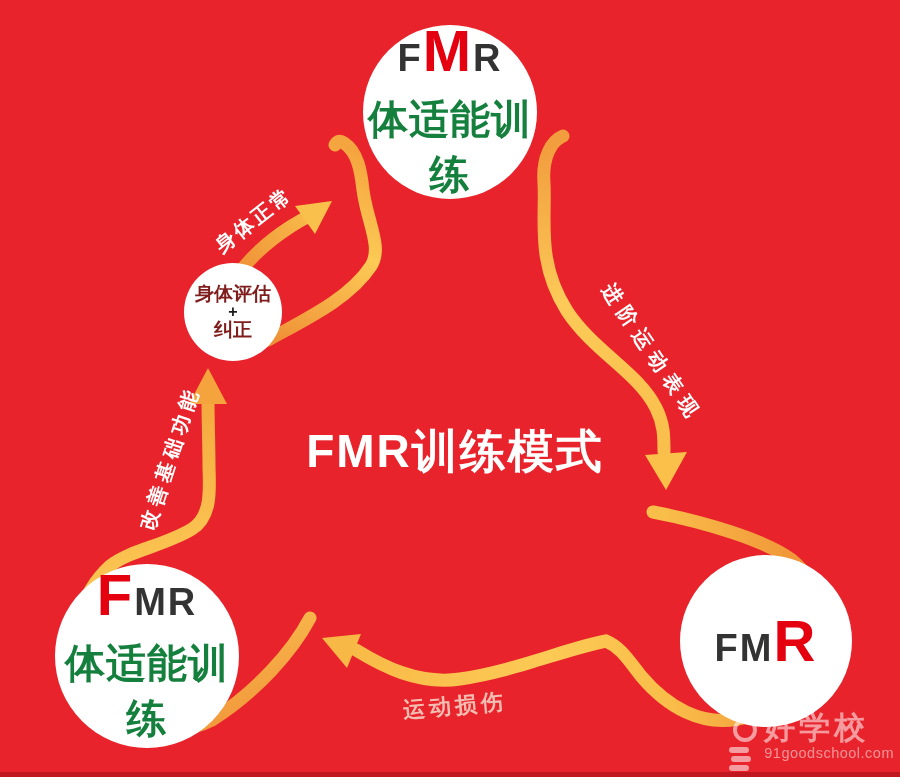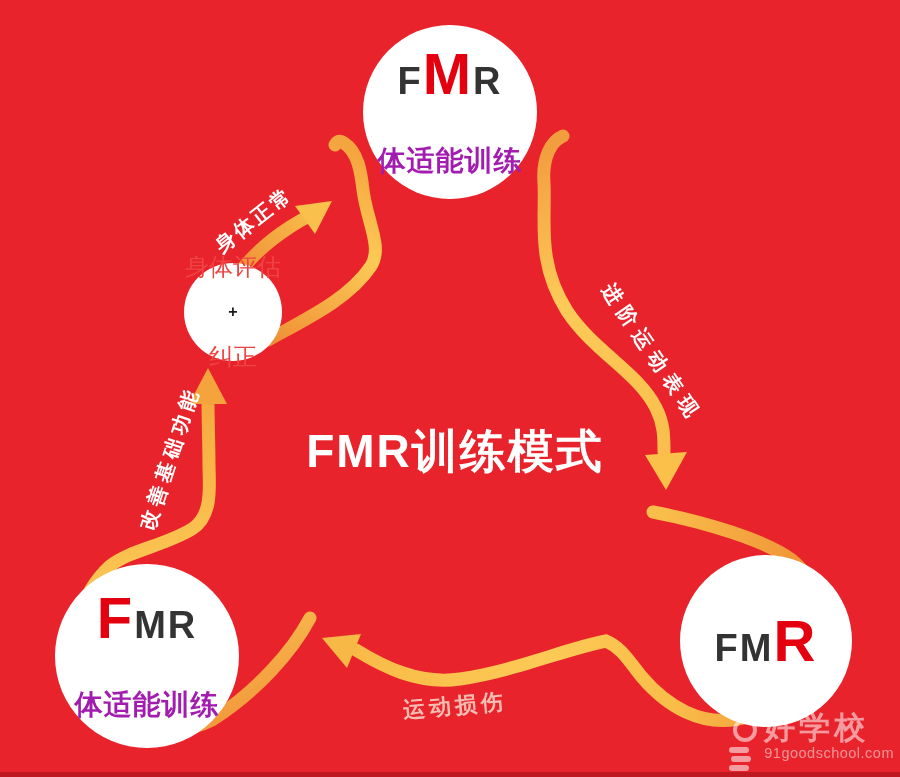--- a/index.html
+++ b/index.html
@@ -12,33 +12,32 @@
   }
   .arrows{position:absolute;left:0;top:0;z-index:1;}
   .circle{
     position:absolute;
     background:#ffffff;
     border-radius:50%;
     display:flex;flex-direction:column;
     align-items:center;justify-content:center;
     z-index:2;
     text-align:center;
-    gap:27px;
   }
   .circle .acronym{line-height:1;color:#333333;font-weight:700;letter-spacing:2px;}
   .circle .acronym .sm{font-size:38px;vertical-align:baseline;}
   .circle .acronym .em{font-size:58px;color:#e4000f;vertical-align:baseline;}
   .circle .node-label{
-    margin-top:12px;font-size:28px;font-weight:700;color:#a21caf;letter-spacing:1px;
+    margin-top:12px;font-size:40px;font-weight:700;color:#15803d;letter-spacing:1px;
   }
   .circle.top-node{left:363px;top:25px;width:174px;height:174px;}
   .circle.left-node{left:55px;top:564px;width:184px;height:184px;}
   .circle.right-node{left:680px;top:555px;width:172px;height:172px;}
   .circle.assess-node{left:184px;top:263px;width:98px;height:98px;}
-  .assess-node .a-line{font-size:24px;font-weight:400;color:#ef4444;line-height:22px;}
+  .assess-node .a-line{font-size:19px;font-weight:700;color:#7f1d1d;line-height:22px;}
   .assess-node .plus{font-size:16px;line-height:14px;font-weight:700;color:#1a1a1a;}
   .center-title{
     position:absolute;left:455px;top:452px;
     transform:translate(-50%,-50%);
     color:#ffffff;font-size:46px;font-weight:700;letter-spacing:2px;
     z-index:3;white-space:nowrap;
   }
   .lbl{
     position:absolute;z-index:3;white-space:nowrap;font-weight:700;color:#ffffff;
   }

